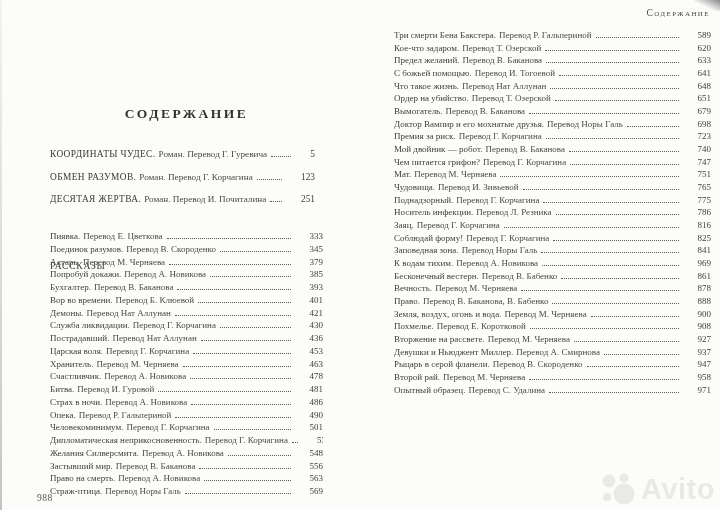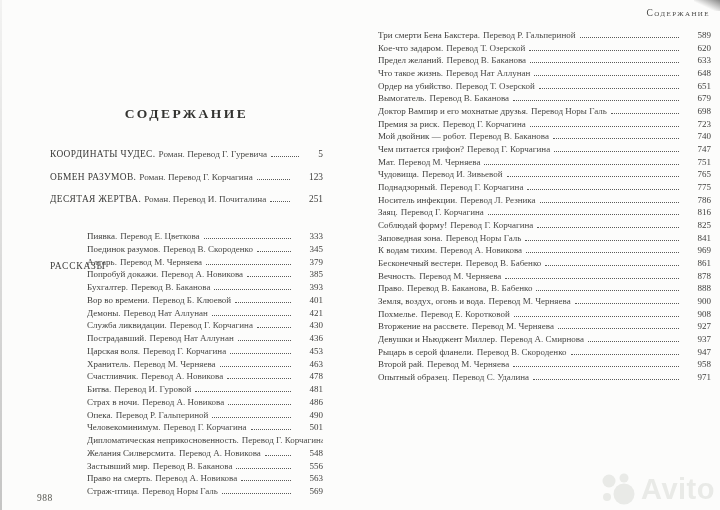--- a/index.html
+++ b/index.html
@@ -17,34 +17,34 @@
     position:absolute;top:0;right:0;width:26px;height:11px;
     background:linear-gradient(205deg, rgba(40,40,40,0.55), rgba(40,40,40,0) 60%);
   }
   .left-page{position:absolute;left:50px;top:0;width:273px;}
   .right-page{position:absolute;left:378px;top:0;width:333px;}
 
   .contents-title{
     position:absolute;top:106px;left:0;right:0;text-align:center;
     font-size:13.5px;font-weight:bold;letter-spacing:2.5px;color:#333330;
   }
-  .novels{position:absolute;top:149px;left:0;right:0;}
+  .novels{position:absolute;top:149px;left:0;right:8px;}
   .novels .row{height:22.5px;}
   .section-header{
     position:absolute;top:217px;left:0;
     font-size:9.5px;letter-spacing:0.8px;color:#3c3c3a;margin-top:44px;
   }
   .left-stories{position:absolute;top:231px;left:0;right:0;}
-  .left-stories .row{height:12.75px;margin-left:37px;}
+  .left-stories .row{height:12.75px;}
 
   .running-head{
     position:absolute;top:8px;right:1px;
     font-variant:small-caps;font-size:9.5px;letter-spacing:1.4px;color:#4a4a48;
   }
-  .right-stories{position:absolute;top:30px;left:0;right:0;}
+  .right-stories{position:absolute;top:30px;left:16px;right:0;}
   .right-stories .row{height:12.68px;}
 
   .row{display:flex;align-items:flex-start;overflow:hidden;}
   .row .t{white-space:nowrap;font-size:9px;color:#3e3e3c;}
   .row .tr{white-space:nowrap;font-size:9px;color:#4a4a48;margin-left:3px;}
   .novels .t{font-size:9.4px;letter-spacing:0.4px;color:#383836;}
   .novels .tr{font-size:9.2px;}
   .leader{
     flex:1;min-width:6px;height:7px;
     border-bottom:1px dotted #5a5a58;
@@ -247,20 +247,26 @@
       <span class="leader"></span>
       <span class="pg">620</span>
     </div>
       <div class="row">
       <span class="t">Предел желаний.</span>
       <span class="tr">Перевод В. Баканова</span>
       <span class="leader"></span>
       <span class="pg">633</span>
     </div>
       <div class="row">
+      <span class="t">С божьей помощью.</span>
+      <span class="tr">Перевод И. Тогоевой</span>
+      <span class="leader"></span>
+      <span class="pg">641</span>
+    </div>
+      <div class="row">
       <span class="t">Что такое жизнь.</span>
       <span class="tr">Перевод Нат Аллунан</span>
       <span class="leader"></span>
       <span class="pg">648</span>
     </div>
       <div class="row">
       <span class="t">Ордер на убийство.</span>
       <span class="tr">Перевод Т. Озерской</span>
       <span class="leader"></span>
       <span class="pg">651</span>

